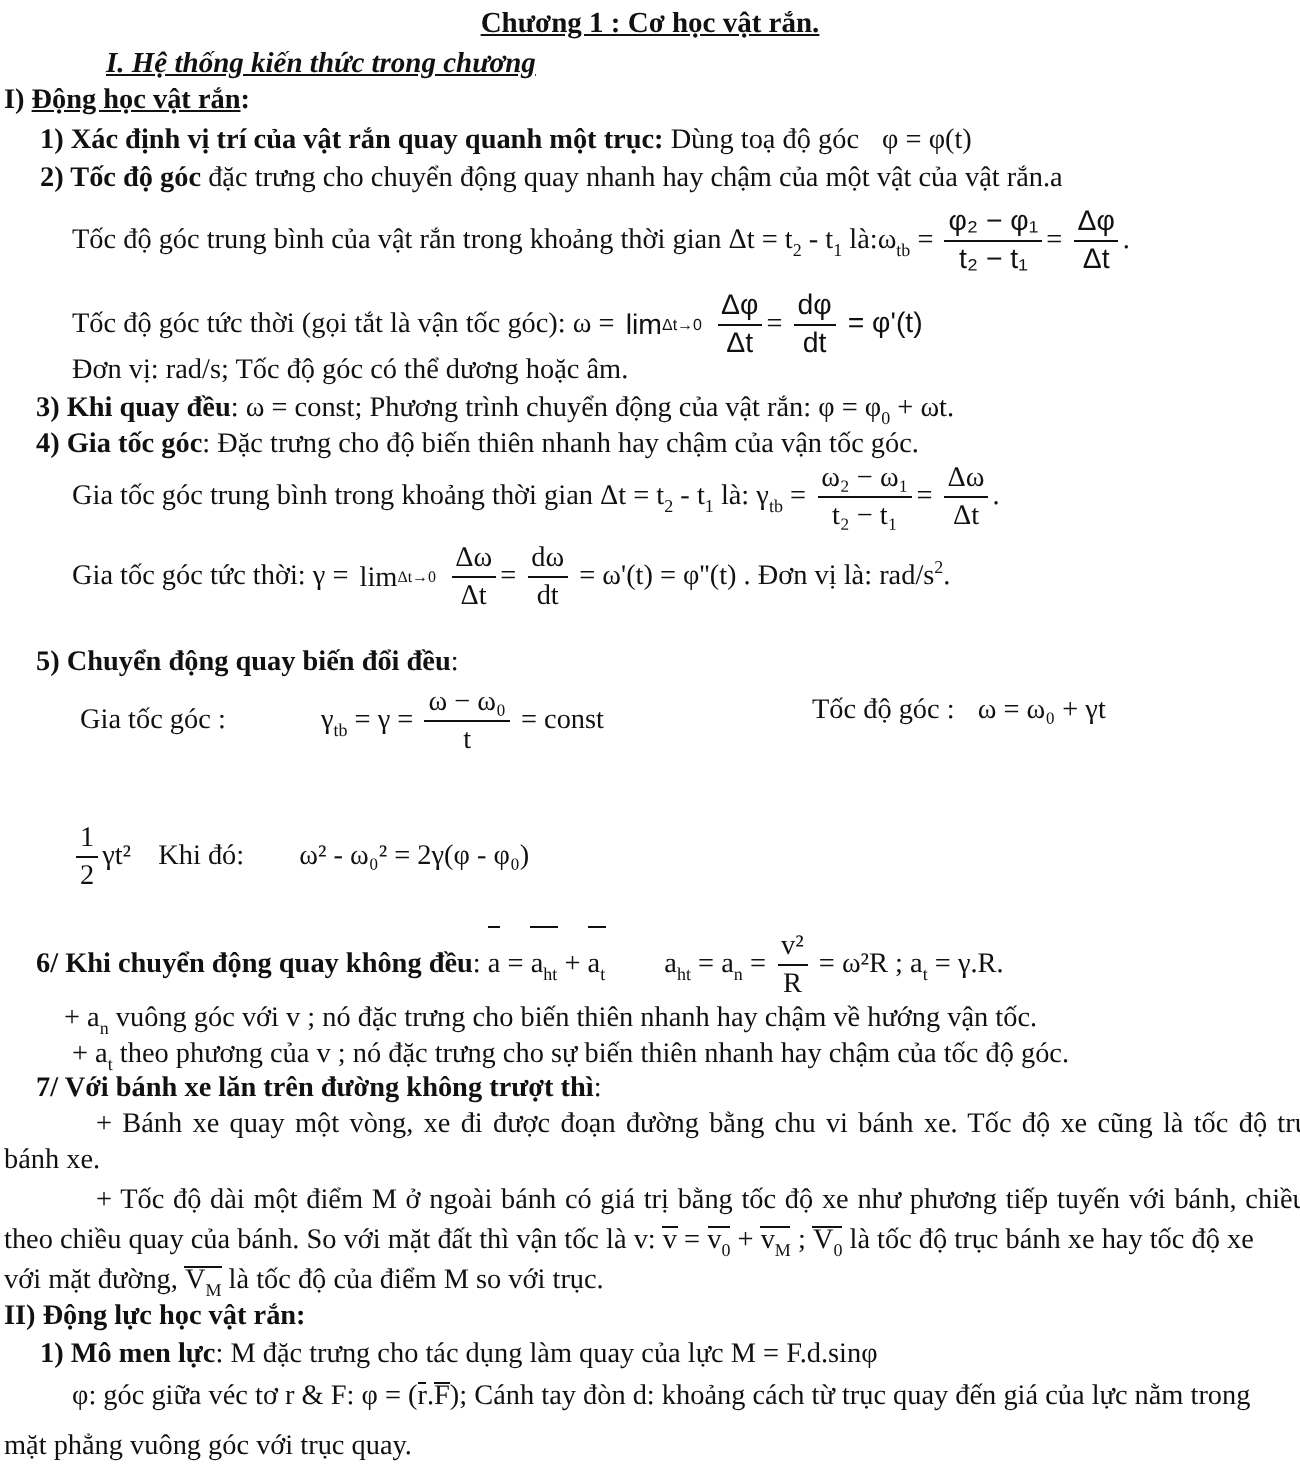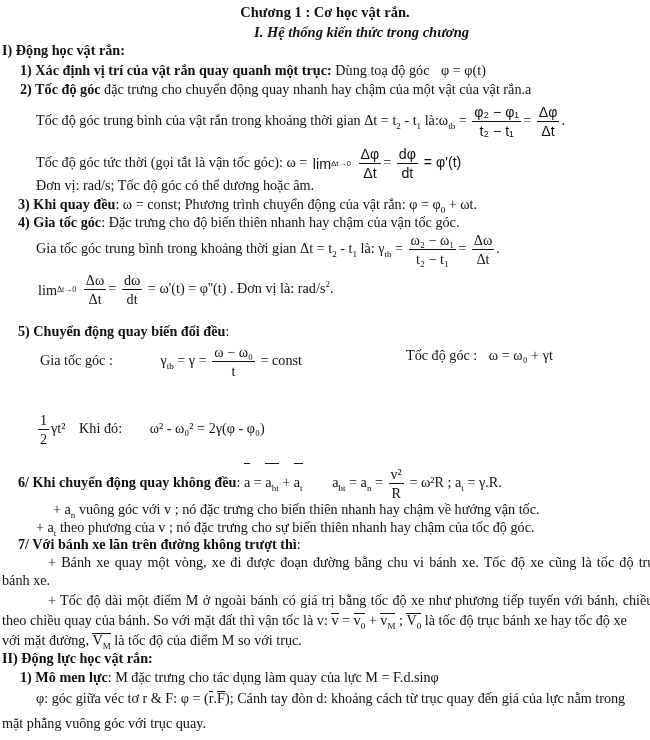--- a/index.html
+++ b/index.html
@@ -1,36 +1,36 @@
 <!DOCTYPE html>
 <html><head>
 <meta charset="utf-8">
 <style>
   html, body { margin:0; padding:0; background:#ffffff; }
   body { width:650px; height:740px; overflow:hidden; position:relative;
          font-family:"Liberation Serif", "DejaVu Serif", serif; color:#111; font-size:14.2px; }
   .ln { position:absolute; white-space:nowrap; line-height:17px; }
   .b { font-weight:bold; }
-  .u { }
+  .u { text-decoration:underline; }
   .i { font-style:italic; }
   .sans { font-family:"Liberation Sans", "DejaVu Sans", sans-serif; }
   sub, sup { font-size:9px; line-height:0; }
   .frac { display:inline-flex; flex-direction:column; align-items:center; vertical-align:middle; margin:0 2px; }
   .frac .num { border-bottom:1px solid #111; padding:0 2px; line-height:18px; }
   .frac .den { padding:0 2px; line-height:18px; }
   .lim { display:inline-flex; flex-direction:row; align-items:center; vertical-align:middle; margin:0 2px; }
   .lim .lb { font-size:8px; line-height:8px; }
   .vec { position:relative; display:inline-block; }
   .vec::before { content:""; position:absolute; left:0; right:0; top:1px; border-top:1px solid #111; }
 </style>
 </head>
 <body>
 
 <div class="ln b u" style="left:0;width:650px;text-align:center;top:4px;font-size:14.5px;">Chương 1 : Cơ học vật rắn.</div>
-<div class="ln b i u" style="left:0;width:650px;text-align:center;top:24px;font-size:14.5px;padding-left:73px;box-sizing:border-box;">I. Hệ thống kiến thức trong chương</div>
+<div class="ln b i u" style="left:0;width:650px;top:24px;font-size:14.5px;padding-left:53px;box-sizing:border-box;">I. Hệ thống kiến thức trong chương</div>
 
 <div class="ln b" style="left:2px;top:42px;">
   <span>I)</span>
   <span class="u">Động học vật rắn</span><span>:</span>
 </div>
 
 <div class="ln" style="left:20px;top:62px;">
   <span class="b">1) Xác định vị trí của vật rắn quay quanh một trục:</span><span> Dùng toạ độ góc </span>
   <span style="margin-left:8px;">φ = φ(t)</span>
 </div>
@@ -83,20 +83,21 @@
       <span class="num">ω₂ − ω₁</span>
       <span class="den">t₂ − t₁</span>
     </span>=
   <span class="frac">
       <span class="num">Δω</span>
       <span class="den">Δt</span>
     </span>.
 </div>
 
 <div class="ln" style="left:36px;top:268px;line-height:40px;">
+  <span>Gia tốc góc tức thời: γ = </span>
   <span class="lim">
       <span>lim</span>
       <span class="lb">Δt→0</span>
     </span>
   <span class="frac">
       <span class="num">Δω</span>
       <span class="den">Δt</span>
     </span>=
   <span class="frac">
       <span class="num">dω</span>
@@ -135,21 +136,21 @@
   <span class="vec">a</span> =
   <span class="vec"><span>a</span><sub>ht</sub></span> +
   <span class="vec"><span>a</span><sub>t</sub></span>
   <span style="margin-left:26px;text-align:right;"><span>a</span><sub>ht</sub> = a<sub>n</sub> =</span>
   <span class="frac">
       <span class="num">v²</span>
       <span class="den">R</span>
     </span><span> = ω²R ; a</span><sub>t</sub><span> = γ.R.</span>
 </div>
 
-<div class="ln" style="left:53px;top:501px;">+ a<sub>n</sub><span> vuông góc với v ; nó đặc trưng cho biến thiên nhanh hay chậm về hướng vận tốc.</span></div>
+<div class="ln" style="left:32px;top:501px;">+ a<sub>n</sub><span> vuông góc với v ; nó đặc trưng cho biến thiên nhanh hay chậm về hướng vận tốc.</span></div>
 <div class="ln" style="left:36px;top:519px;">+ a<sub>t</sub><span> theo phương của v ; nó đặc trưng cho sự biến thiên nhanh hay chậm của tốc độ góc.</span></div>
 
 <div class="ln b" style="left:18px;top:536px;">
   <span>7/ Với bánh xe lăn trên đường không trượt thì</span><span style="font-weight:normal">:</span>
 </div>
 <div class="ln" style="left:48px;top:554px;word-spacing:1.6px;">+ Bánh xe quay một vòng, xe đi được đoạn đường bằng chu vi bánh xe. Tốc độ xe cũng là tốc độ trục</div>
 <div class="ln" style="left:2px;top:572px;">bánh xe.</div>
 <div class="ln" style="left:48px;top:592px;word-spacing:0.8px;">+ Tốc độ dài một điểm M ở ngoài bánh có giá trị bằng tốc độ xe như phương tiếp tuyến với bánh, chiều</div>
 <div class="ln" style="left:2px;top:612px;">
   <span>theo chiều quay của bánh. So với mặt đất thì vận tốc là v: </span><span class="vec">v</span> = <span class="vec">v<sub>0</sub></span> + <span class="vec">v<sub>M</sub></span> ; <span class="vec">V<sub>0</sub></span><span> là tốc độ trục bánh xe hay  tốc độ xe</span>

